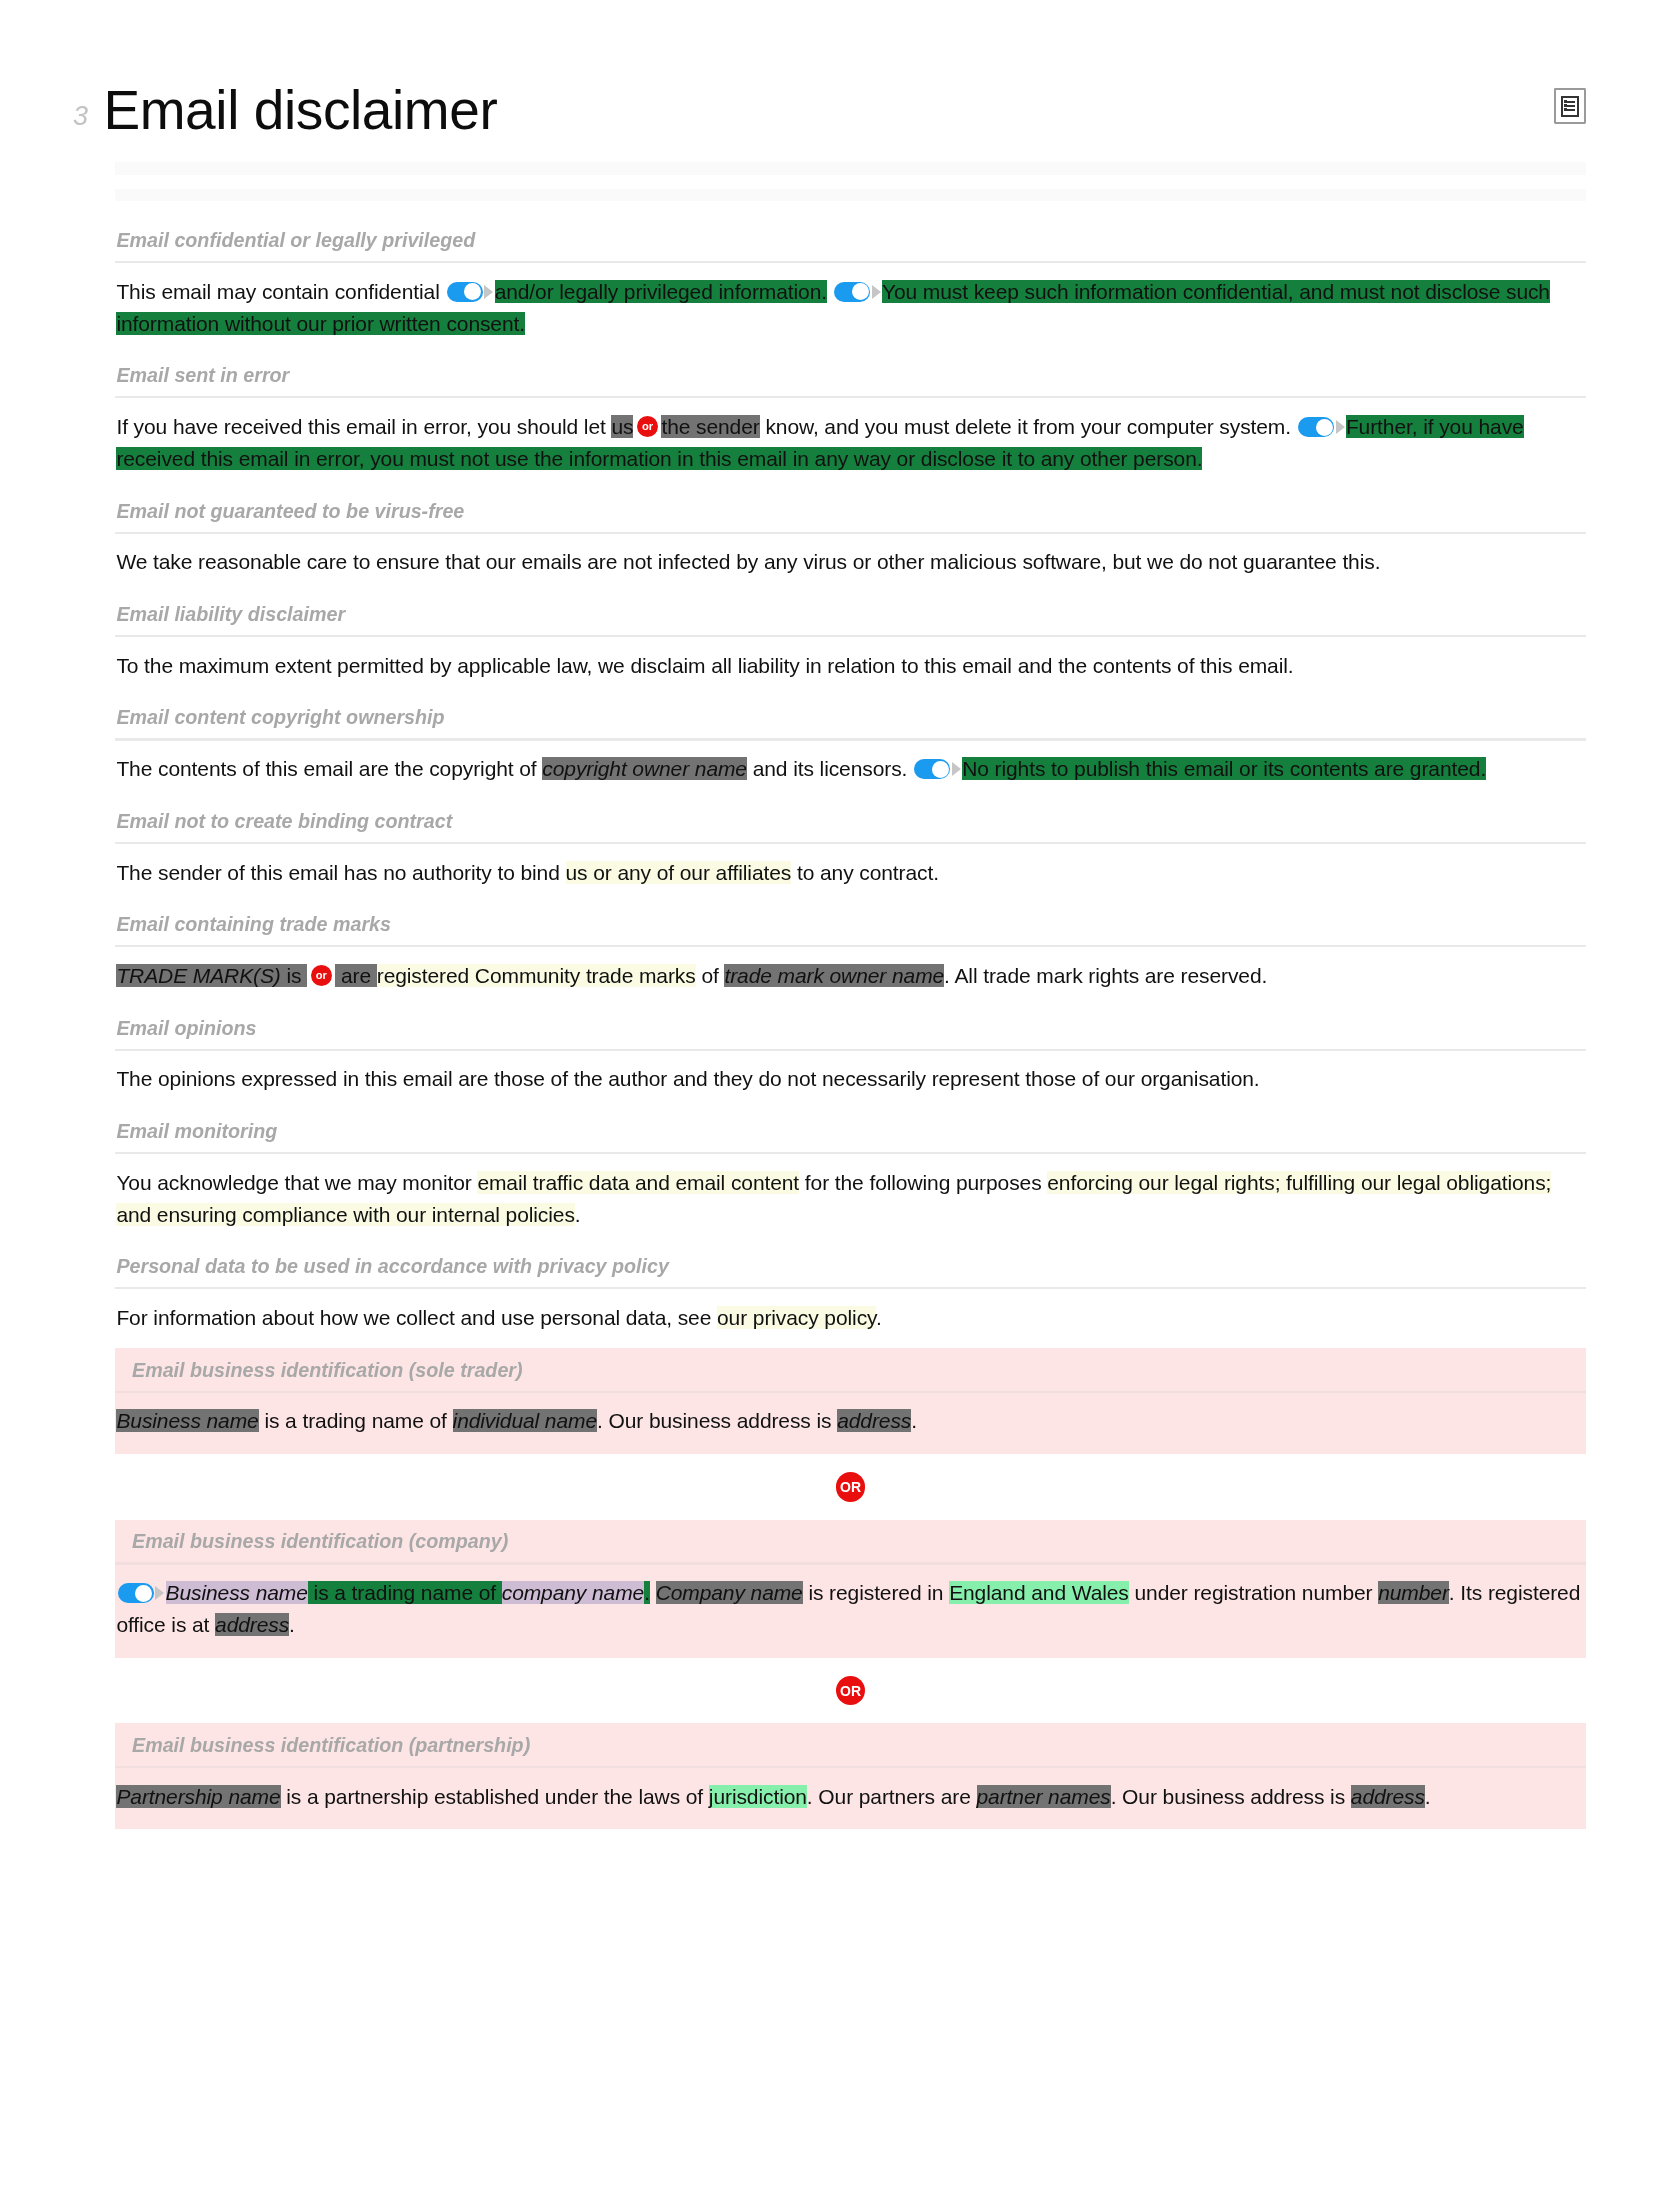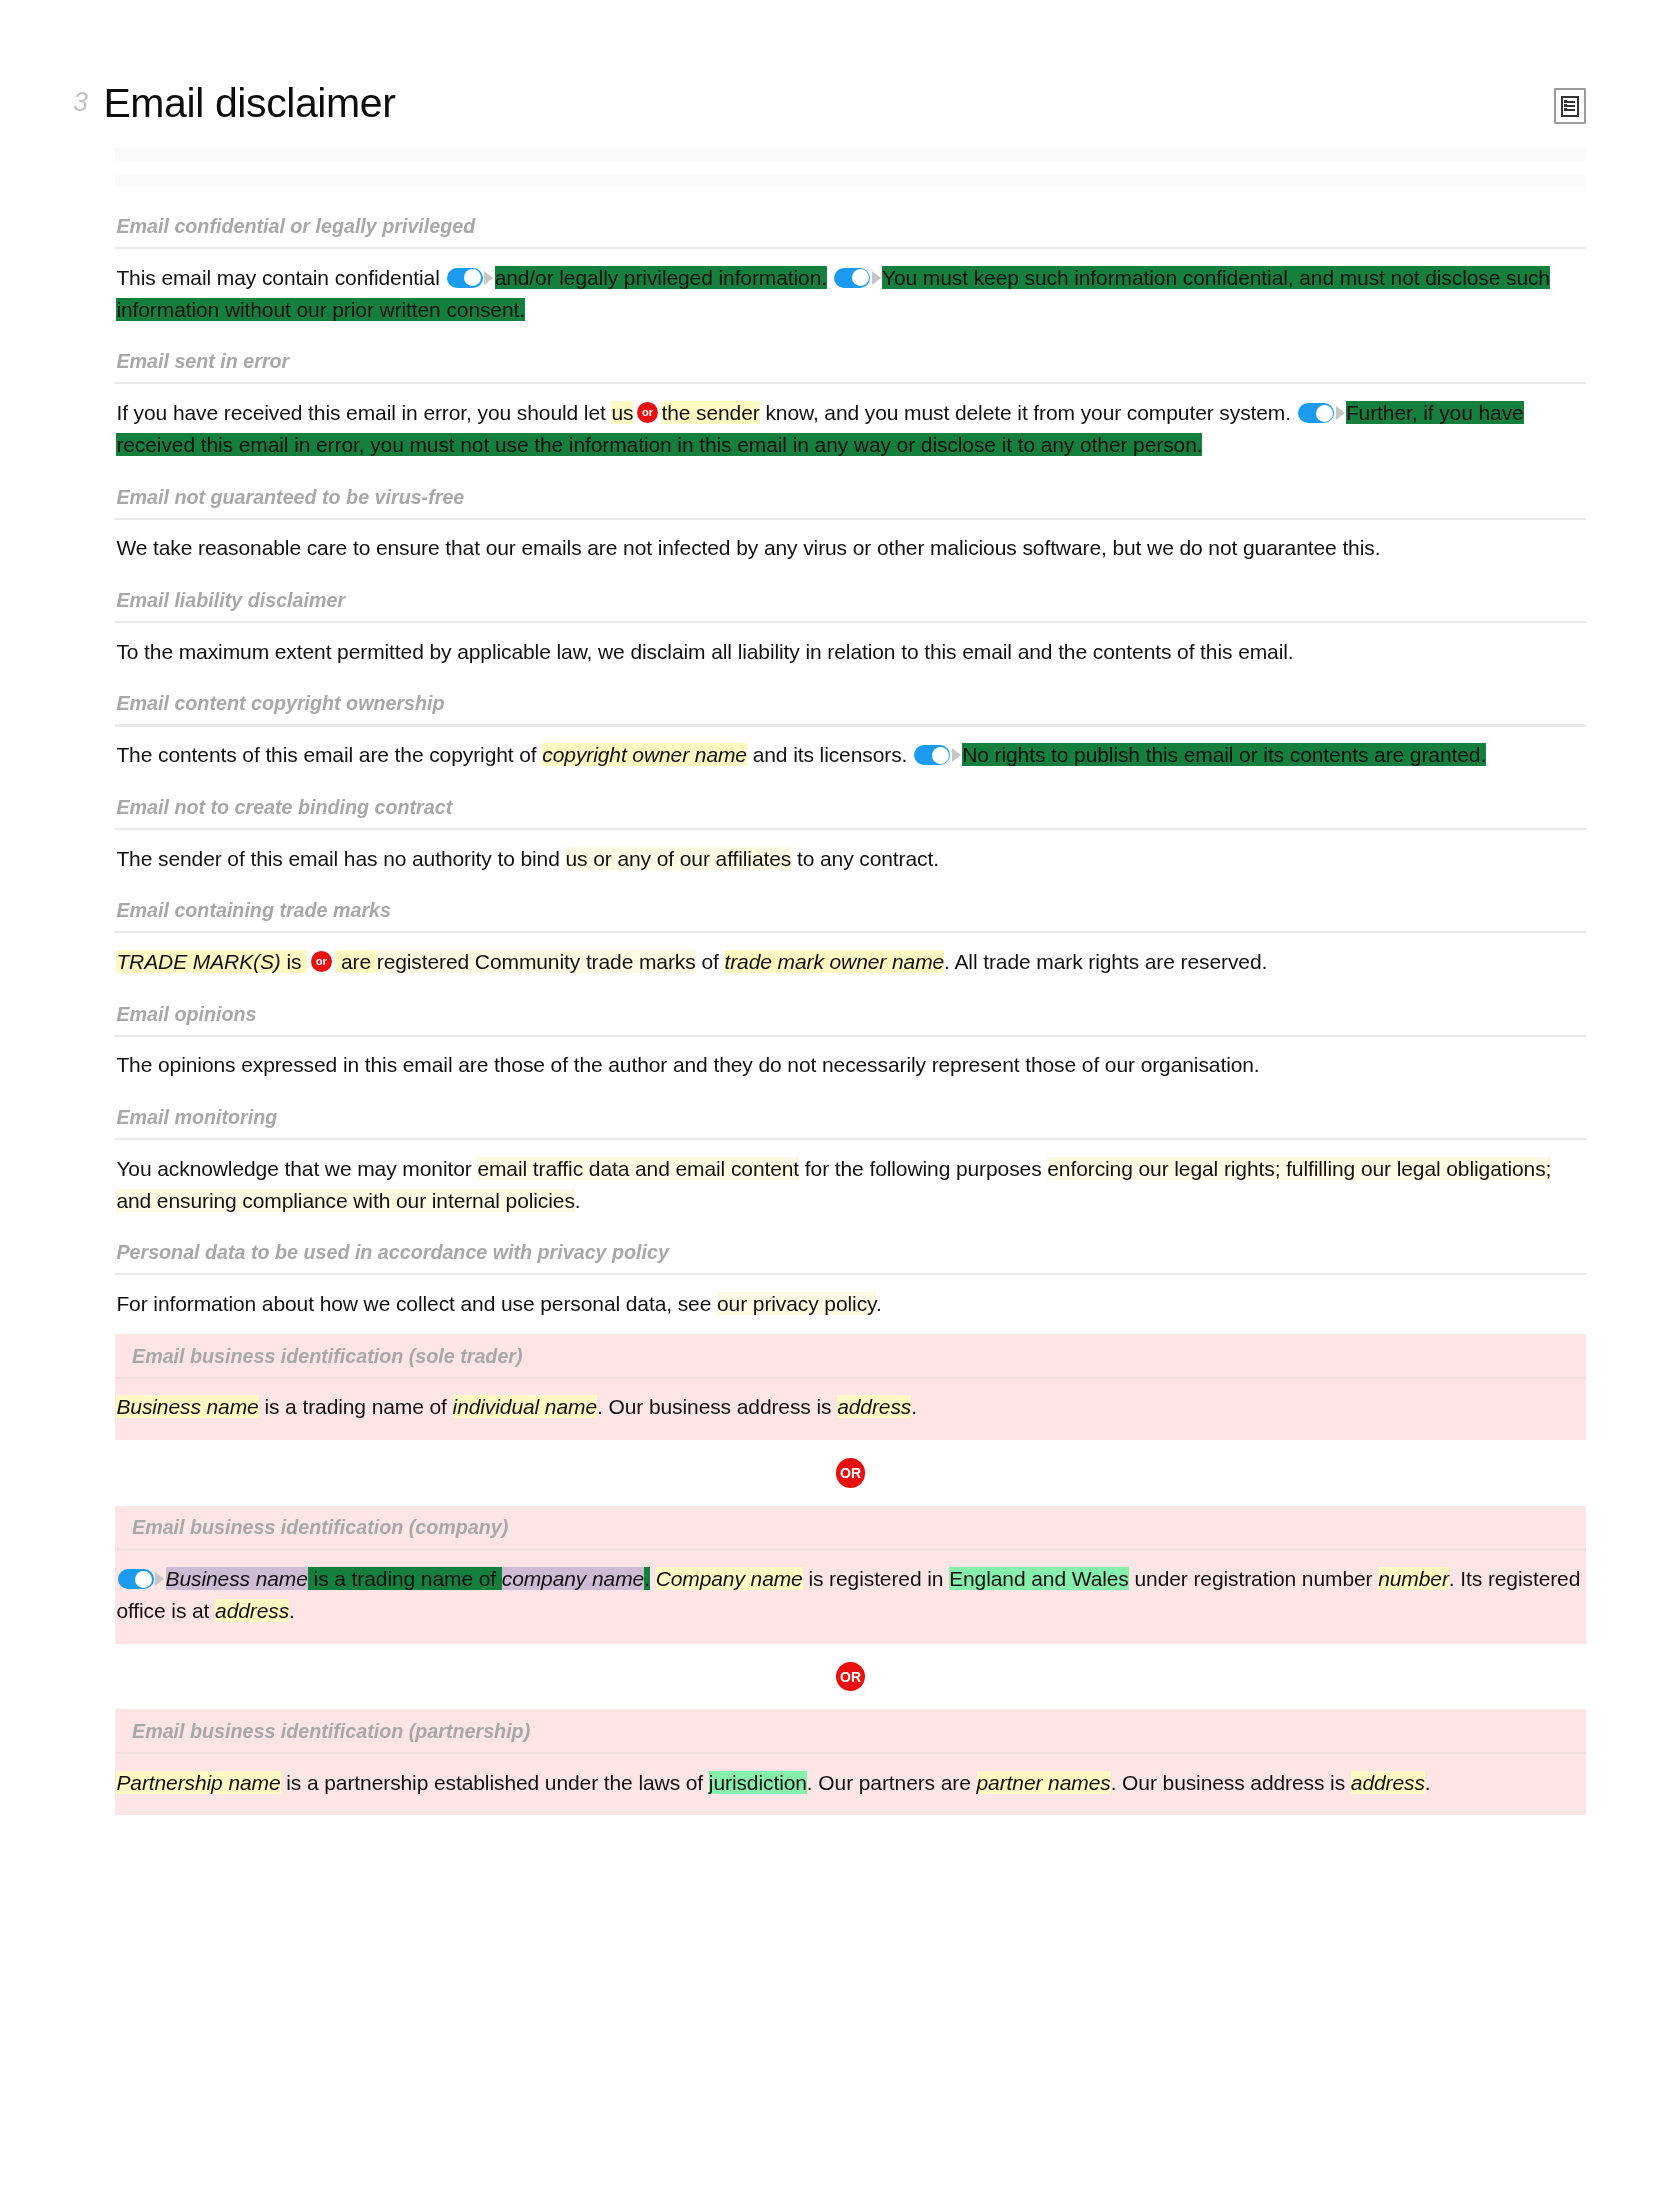--- a/index.html
+++ b/index.html
@@ -35,21 +35,21 @@
     font-size: 27px;
     color: #c3c3c3;
     font-style: italic;
     font-weight: 400;
     line-height: 1;
     padding-bottom: 8.4px;
     margin-right: 15.4px;
     letter-spacing: 0;
   }
   .title-text {
-    font-size: 41px;
+    font-size: 55px;
     font-weight: 400;
     line-height: 1;
     color: #0d0d0d;
     letter-spacing: -0.4px;
   }
   .title-icon-btn {
     position: absolute;
     right: 0;
     top: 88px;
     width: 32px;
@@ -122,21 +122,21 @@
   .para {
     font-size: 21px;
     line-height: 1.52;
     color: #111111;
     padding: 12.6px 0 14px 1.4px;
     letter-spacing: -0.1px;
   }
 
   
   .hl-opt   { background: #15803d; }      
-  .hl-varb  { background: #fef9c3; }      
+  .hl-varb  { background: #737373; }      
   .hl-list  { background: #fbfbe3; }      
   .hl-list2 { background: #86efac; }      
   .ital     { font-style: italic; text-align: center; }
   .hl-blend2 { background: #cdbcd4; }
 
   
   .toggle {
     display: inline-flex;
     align-items: center;
     vertical-align: middle;

